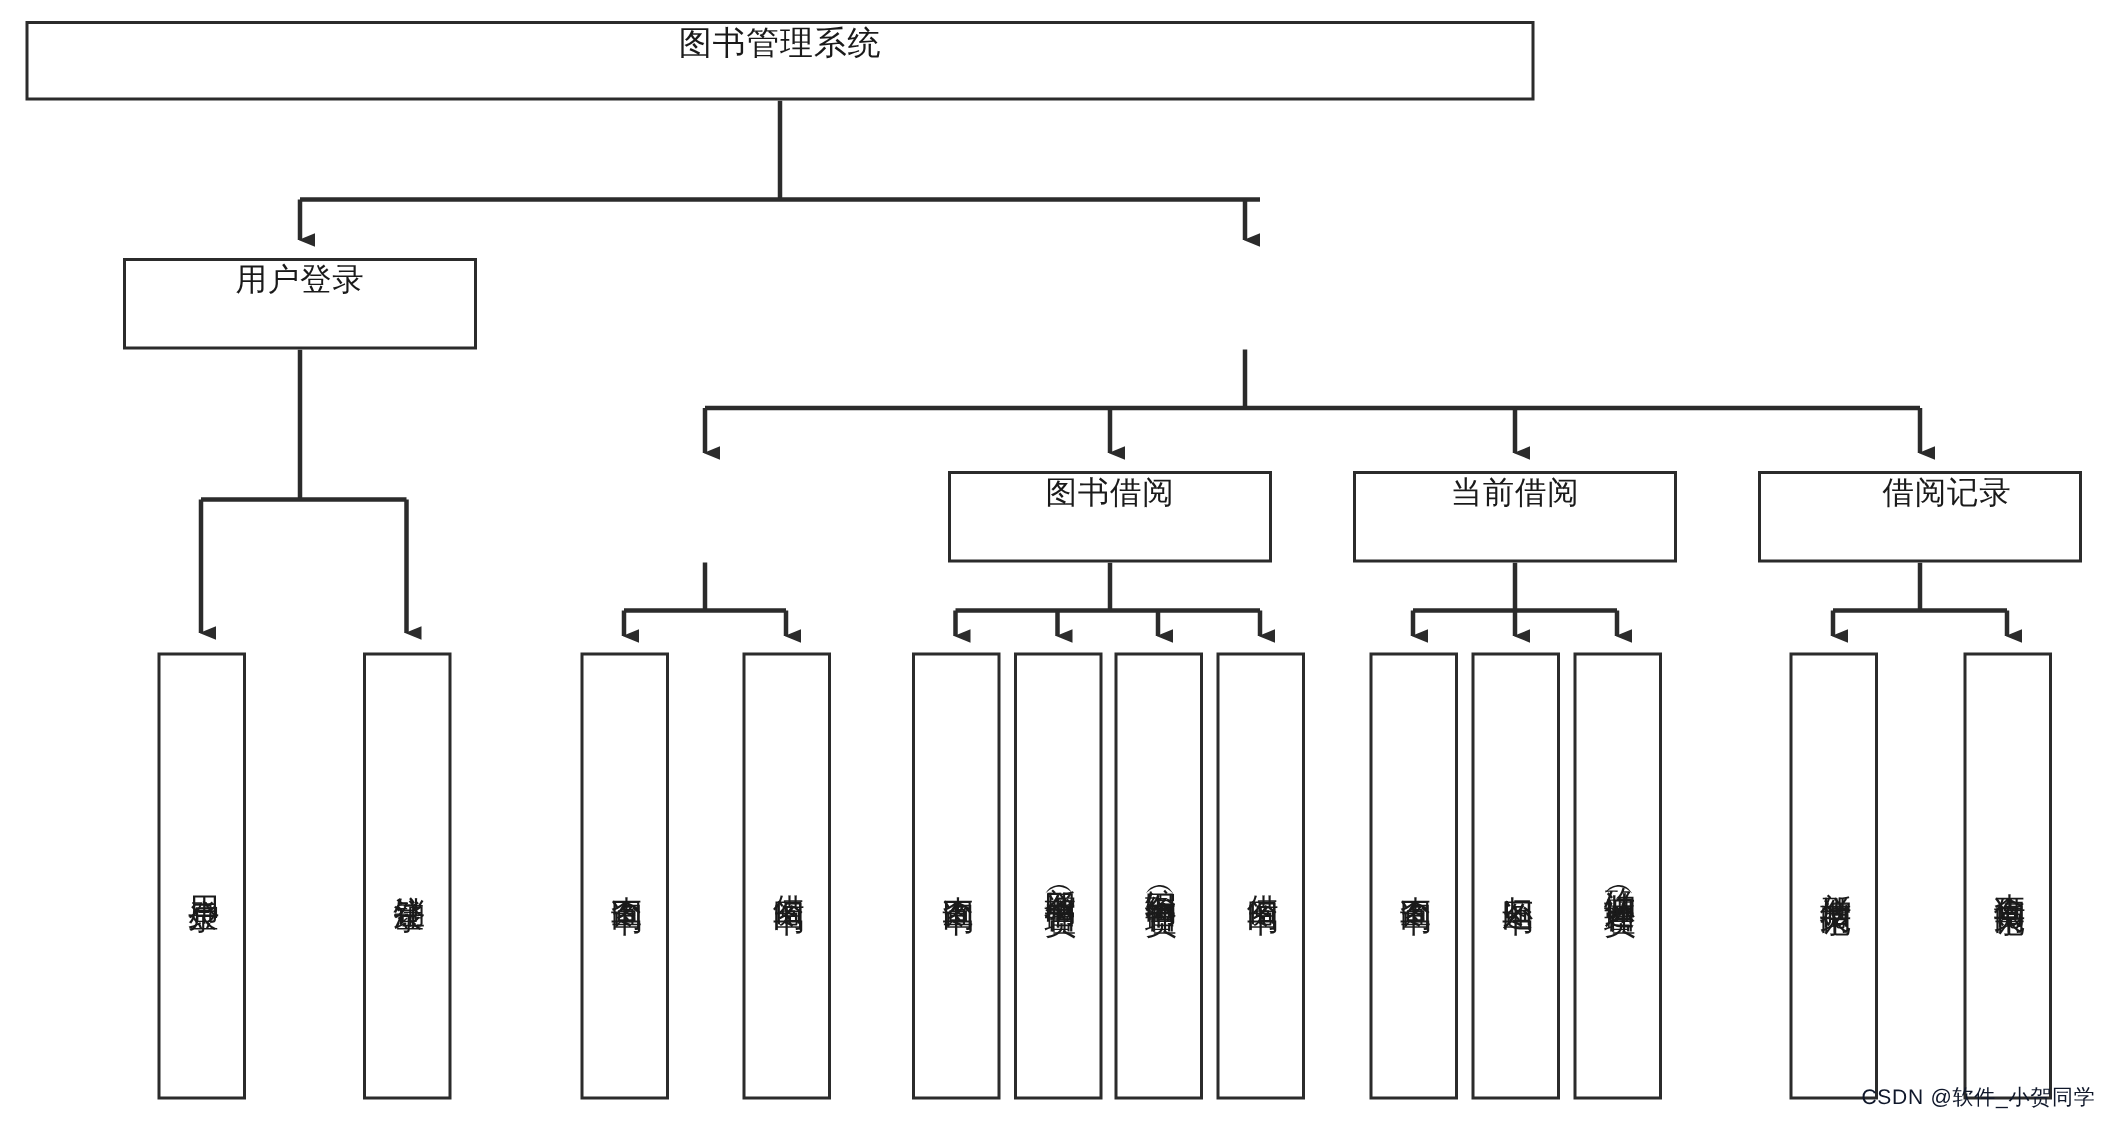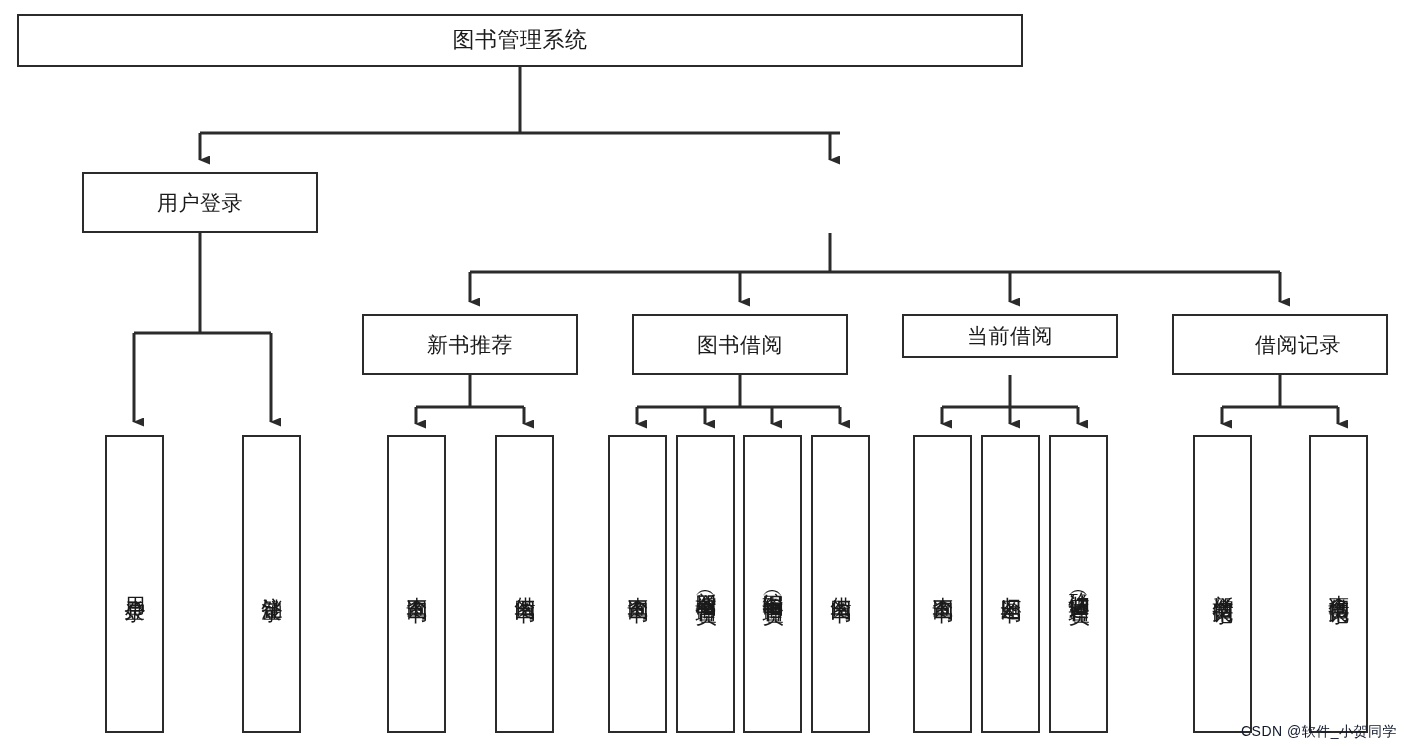--- a/index.html
+++ b/index.html
@@ -26,21 +26,20 @@
     width: 1405px;
     height: 747px;
     pointer-events: none;
   }
   .node {
     position: absolute;
     box-sizing: border-box;
     border: 2px solid #2b2b2b;
     background: #ffffff;
     display: flex;
-    align-items: center;
     justify-content: center;
     text-align: center;
     color: #1a1a1a;
   }
   .node.horiz {
     font-size: 21px;
     letter-spacing: 0.5px;
     line-height: 1.2;
   }
   .node.title {
@@ -127,29 +126,26 @@
 
   <div class="node horiz title" style="left:17px; top:14px; width:1006px; height:53px;">
     <span>图书管理系统</span>
   </div>
 
   <div class="node horiz" style="left:82px; top:172px; width:236px; height:61px;">
     <span>用户登录</span>
   </div>
 
 
-  <div class="node horiz" style="left:362px; top:314px; width:216px; height:61px;">
-    <span>新书推荐</span>
-  </div>
 
   <div class="node horiz" style="left:632px; top:314px; width:216px; height:61px;">
     <span>图书借阅</span>
   </div>
 
-  <div class="node horiz" style="left:902px; top:314px; width:216px; height:44px;">
+  <div class="node horiz" style="left:902px; top:314px; width:216px; height:61px;">
     <span>当前借阅</span>
   </div>
 
   <div class="node horiz" style="left:1172px; top:314px; width:216px; height:61px;padding-left:36px;">
     <span>借阅记录</span>
   </div>
 
   <div class="node vert" style="left:105px; top:435px; width:59px; height:298px;">
     <span>用户登录</span>
   </div>

